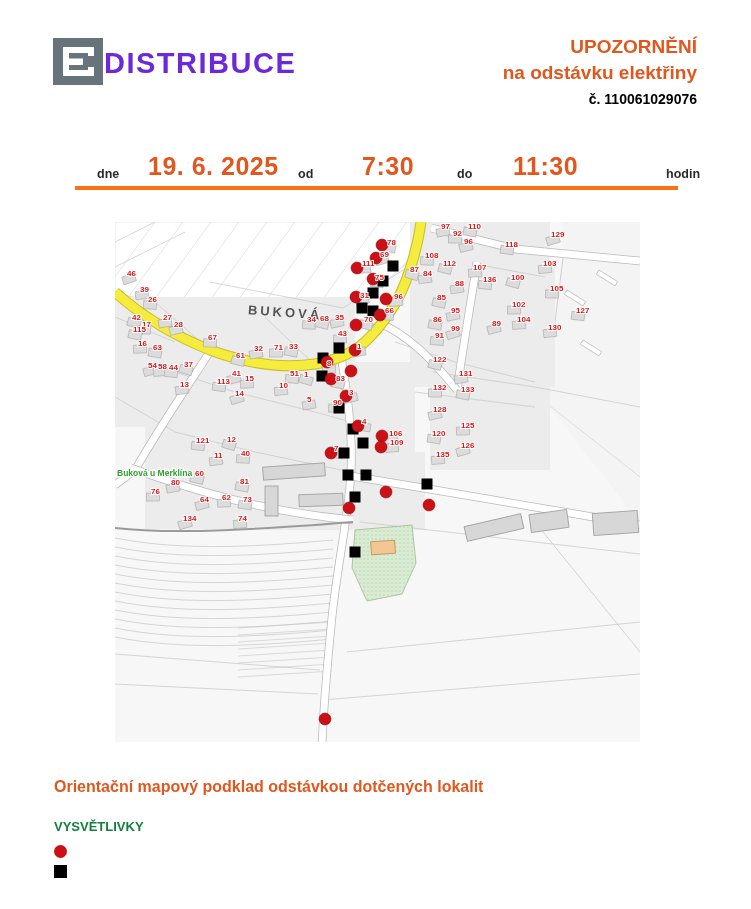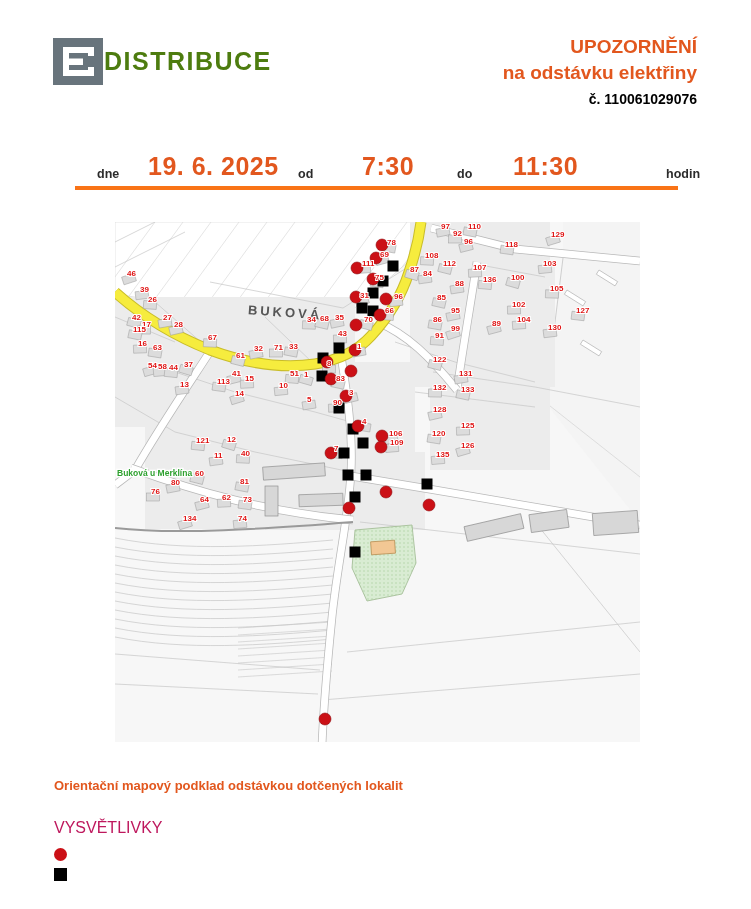--- a/index.html
+++ b/index.html
@@ -1,31 +1,31 @@
 <!DOCTYPE html>
 <html><head>
 <meta charset="utf-8">
 <style>
   html,body{margin:0;padding:0;}
   body{width:751px;height:909px;background:#ffffff;font-family:"Liberation Sans",sans-serif;position:relative;overflow:hidden;}
   .logo-mark{position:absolute;left:53px;top:38px;width:50px;height:47px;}
-  .brand{position:absolute;left:104px;top:47px;font-size:25px;font-weight:bold;color:#4d7c0f;letter-spacing:1.5px;}
+  .brand{position:absolute;left:104px;top:47px;font-size:29px;font-weight:bold;color:#6d28d9;letter-spacing:1.5px;}
   .notice{position:absolute;right:54px;top:34px;text-align:right;line-height:26px;}
   .notice .l1,.notice .l2{font-size:19px;font-weight:bold;color:#E2571E;}
   .notice .l3{font-size:14px;font-weight:bold;color:#000000;}
   .schedule{position:absolute;left:75px;top:150px;width:603px;height:36px;border-bottom:4px solid #f97316;}
   .schedule span{position:absolute;bottom:5px;white-space:nowrap;}
   .sch-small{font-size:12.5px;font-weight:bold;color:#2b2b2b;}
   .sch-big{font-size:25px;font-weight:bold;color:#E2571E;letter-spacing:0.5px;}
   .pos-dne{left:22px;} .pos-date{left:73px;} .pos-od{left:223px;} .pos-from{left:287px;}
   .pos-do{left:382px;} .pos-to{left:438px;} .pos-hodin{left:545px;margin-left:46px;}
   .map-wrap{position:absolute;left:115px;top:222px;width:525px;height:520px;}
-  .caption{position:absolute;left:54px;top:778px;font-size:13px;font-weight:bold;color:#E2571E;}
+  .caption{position:absolute;left:54px;top:778px;font-size:16px;font-weight:bold;color:#E2571E;}
   .legend{position:absolute;left:54px;top:819px;}
-  .legend-title{font-size:16px;font-weight:normal;color:#be185d;margin-bottom:7px;}
+  .legend-title{font-size:13px;font-weight:bold;color:#15803d;margin-bottom:7px;}
   .legend-row{display:flex;align-items:center;height:20px;font-size:13.5px;color:#111;}
   .swatch{width:13px;height:13px;margin-right:10px;flex:0 0 13px;}
   .swatch-dot{border-radius:50%;background:#CB1016;}
   .swatch-square{background:#000000;}
 </style>
 </head>
 <body>
 
 <svg class="logo-mark" viewBox="0 0 50 47">
   <rect x="0" y="0" width="50" height="47" fill="#68747C"></rect>

